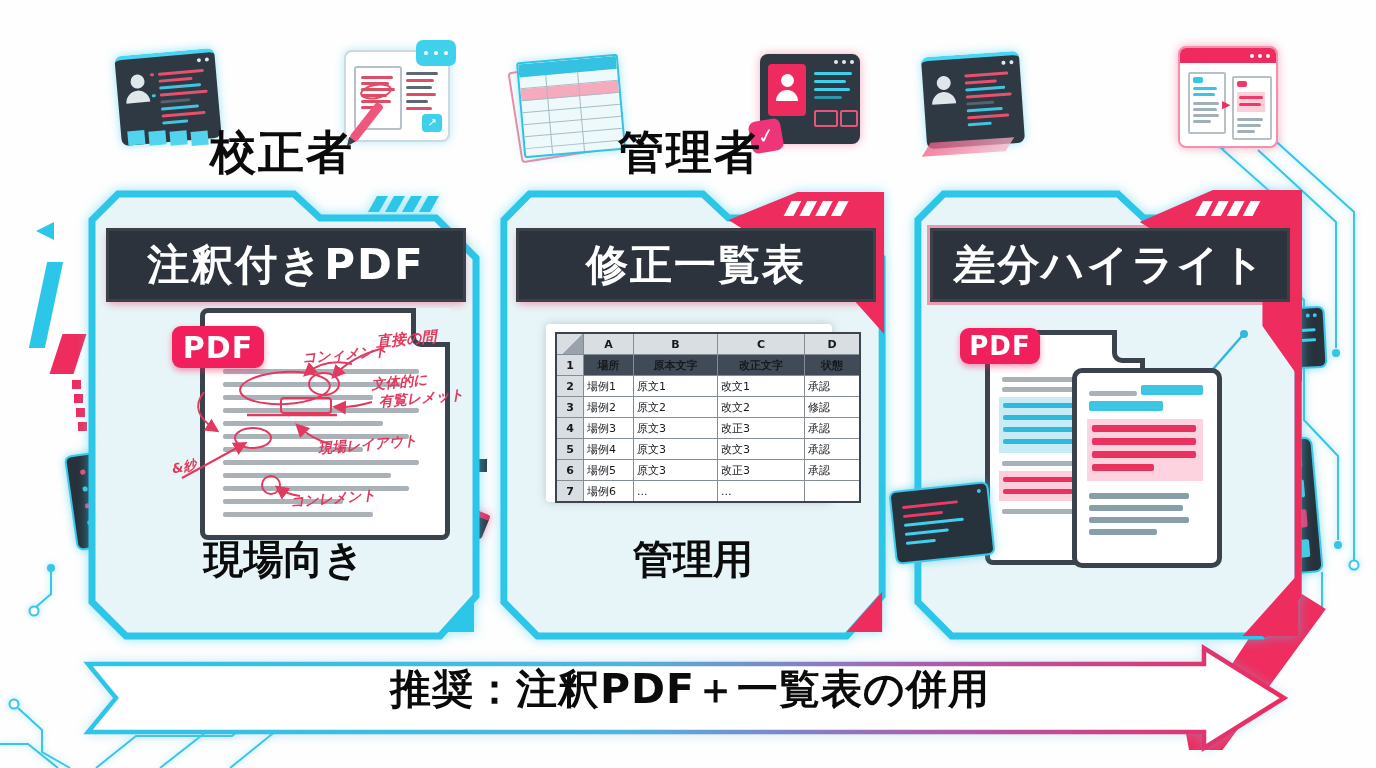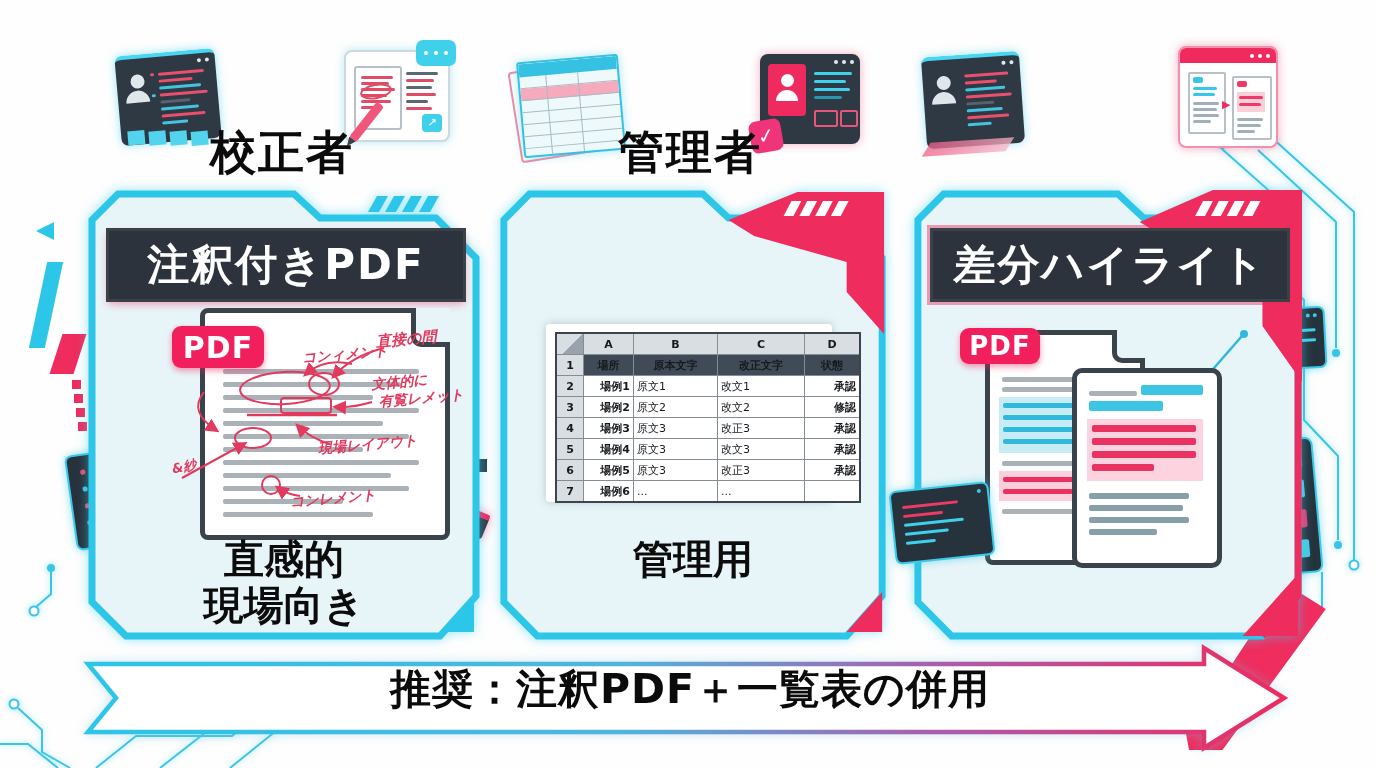--- a/index.html
+++ b/index.html
@@ -31,21 +31,21 @@
   .note{position:absolute;color:#e23a5e;font-style:italic;font-weight:600;font-size:14px;
         white-space:nowrap;transform:rotate(-5deg);}
   
   .tcard{position:absolute;background:#fff;border-radius:4px;box-shadow:0 0 10px rgba(40,60,80,.25);}
   table.rev{border-collapse:collapse;background:#fff;table-layout:fixed;border:2px solid #3c444e;}
   table.rev td{border:1px solid #848c94;height:20px;padding:0 3px;font-size:11px;color:#16191d;
                overflow:hidden;white-space:nowrap;}
   td.cl,td.rn{background:#d9dee3;text-align:center;color:#2c3238;font-weight:bold;font-size:10.5px;}
   td.cn{background:linear-gradient(135deg,#d9dee3 55%,#9aa3ab 55%);}
   td.hd{background:#414b58;color:#fff;text-align:center;font-weight:bold;}
-  td.st{text-align:right;font-weight:bold;}
+  td.st{text-align:left;}
   
   .win{position:absolute;background:#2e3944;border-radius:7px;}
   .winc{position:absolute;background:#26323c;border:2px solid #3cc8e8;border-radius:7px;
         box-shadow:0 0 8px rgba(60,200,232,.6);}
   .ln{position:absolute;height:3px;border-radius:2px;}
   .wdot{position:absolute;width:4px;height:4px;border-radius:50%;background:#dfeaee;}
   .sq{position:absolute;}
   
   .arrow-text{position:absolute;left:160px;top:662px;width:1060px;text-align:center;
               font-size:41px;font-weight:900;color:#0b0b0b;letter-spacing:1px;}
@@ -342,32 +342,32 @@
     <div class="note" style="left:292px;top:144px;font-size:15px;">直接の問</div>
     <div class="note" style="left:288px;top:186px;">
       <span style="display:block;">文体的に</span>
       <span style="display:block;margin-left:6px;">有覧レメット</span>
     </div>
     <div class="note" style="left:234px;top:250px;">現場レイアウト</div>
     <div class="note" style="left:88px;top:272px;font-size:13px;transform:rotate(-12deg);">&amp;紗</div>
     <div class="note" style="left:206px;top:304px;">コンレメント</div>
 
     <div class="pfoot">
-      <div>直感的</div>
       <div>現場向き</div>
     </div>
   </div>
 
   <div class="panel" style="left:496px;width:394px;">
     <svg class="abs frame-glow" style="left:0;top:0;" width="394" height="456" viewBox="0 0 400 456" preserveAspectRatio="none">
       <path class="frame-base" d="M34,8 L210,8 L236,32 L352,32 L392,72 L392,410 L356,450 L42,450 L8,416 L8,34 Z"></path>
       <path fill="#ee2d5e" d="M236,34 L306,6 L394,6 L394,148 L356,106 L356,76 L262,50 Z"></path>
       <path fill="#fff" d="M292,30 l8,-15 h10 l-8,15 Z M308,30 l8,-15 h10 l-8,15 Z M324,30 l8,-15 h10 l-8,15 Z M340,30 l8,-15 h10 l-8,15 Z"></path>
       <path fill="#ee2d5e" d="M356,446 L392,406 L392,446 Z"></path>
     </svg>
+    <div class="tbar" style="left:20px;">修正一覧表</div>
 
     <div class="tcard" style="left:50px;top:138px;width:286px;height:178px;"></div>
     <table class="rev abs" style="left:59px;top:146px;">
       <tbody>
           <tr>
         <td class="cn" style="width:20px;"></td>
         <td class="cl" style="width:43px;">A</td>
         <td class="cl" style="width:77px;">B</td>
         <td class="cl" style="width:80px;">C</td>
         <td class="cl" style="width:48px;">D</td>

